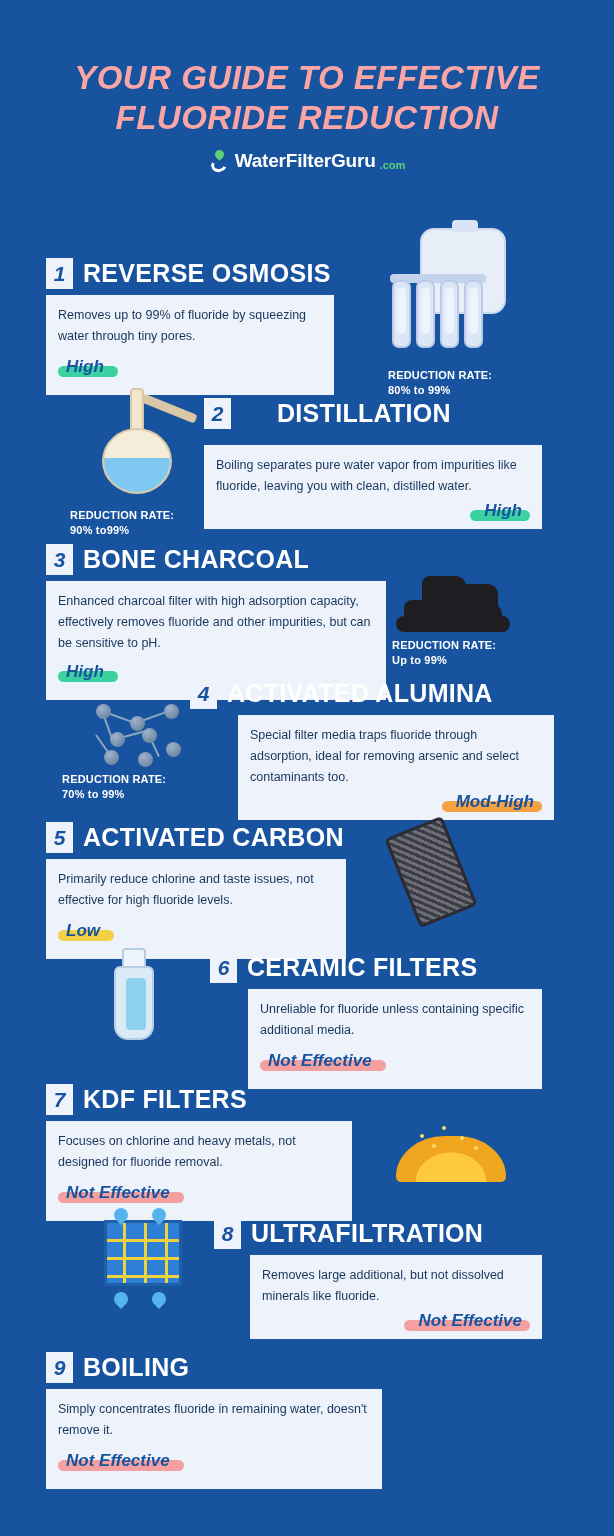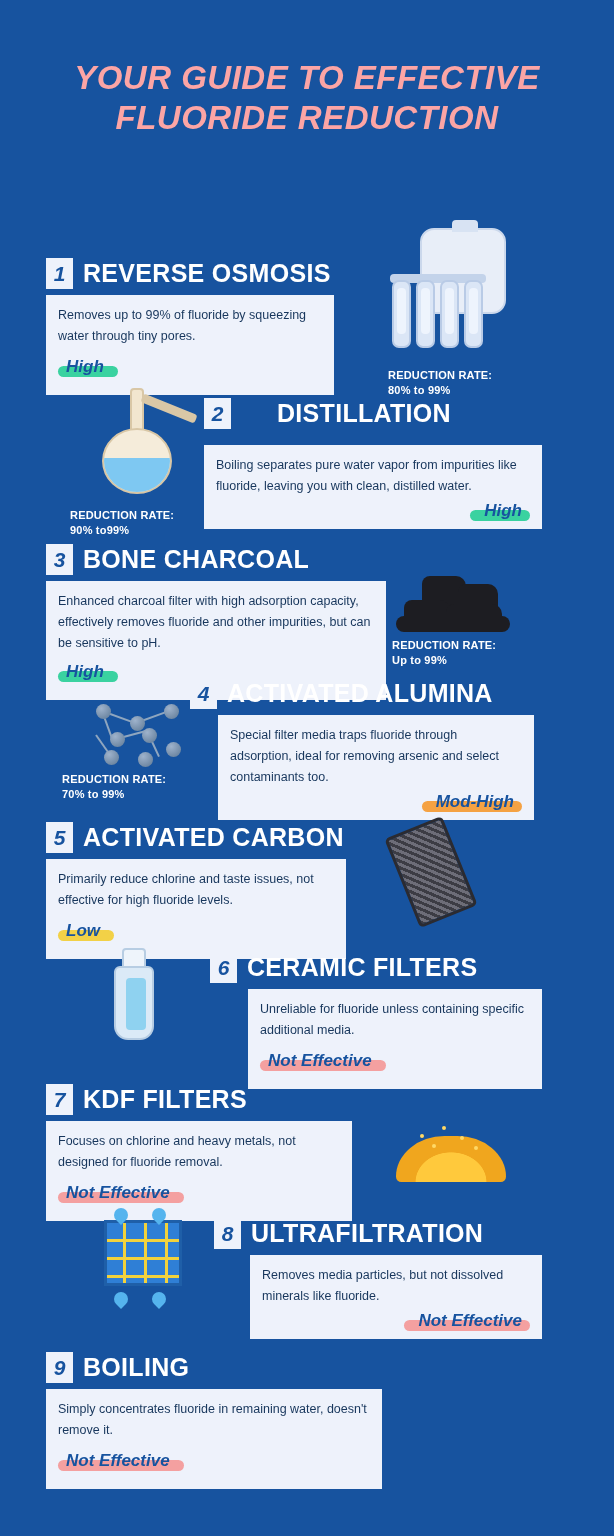--- a/index.html
+++ b/index.html
@@ -186,20 +186,28 @@
 </style>
 </head>
 <body>
 
 <div class="page">
 
   <div class="header">
     <div class="title">
       <div>YOUR GUIDE TO EFFECTIVE</div>
       <div>FLUORIDE REDUCTION</div>
+    </div>
+    <div class="brand">
+      <span class="brand-mark">
+        <span class="drop"></span>
+          <span class="arc"></span>
+      </span>
+      <span class="brand-text">WaterFilterGuru</span>
+      <span class="brand-dotcom">.com</span>
     </div>
   </div>
 
   <div class="ill" style="left:392px; top:228px; width:120px; height:140px;">
     <div class="ro-tank"></div>
     <div class="ro-bar"></div>
     <div class="ro-filters">
       <div class="ro-filter"></div>
         <div class="ro-filter"></div>
       <div class="ro-filter"></div>
@@ -290,21 +298,21 @@
     <div class="mol-node" style="left:62px; top:38px;"></div>
     <div class="mol-node" style="left:24px; top:60px;"></div>
     <div class="mol-node" style="left:58px; top:62px;"></div>
     <div class="mol-node" style="left:86px; top:52px;"></div>
   </div>
   <div class="row" style="left:190px; top:678px; width:366px;">
     <div class="heading">
       <div class="num-badge">4</div>
       <div class="method-name">ACTIVATED ALUMINA</div>
     </div>
-    <div class="card" style="margin-top:6px; margin-left:28px; width:316px; padding-bottom:6px;">
+    <div class="card" style="margin-top:6px; margin-left:48px; width:316px; padding-bottom:6px;">
       <p>Special filter media traps fluoride through adsorption, ideal for removing arsenic and select contaminants too.</p>
       <div style="text-align:right;">
         <div class="rating right" style="margin-top:2px;">
           <span class="bar" style="background:#f5a243;"></span>
           <span class="txt">Mod-High</span>
         </div>
       </div>
     </div>
   </div>
   <div class="row rate-label" style="left:62px; top:772px; width:150px;">
@@ -384,21 +392,21 @@
     <div class="uf-drop" style="left:62px; top:2px;"></div>
     <div class="uf-drop" style="left:24px; top:86px;"></div>
     <div class="uf-drop" style="left:62px; top:86px;"></div>
   </div>
   <div class="row" style="left:214px; top:1218px; width:340px;">
     <div class="heading">
       <div class="num-badge">8</div>
       <div class="method-name">ULTRAFILTRATION</div>
     </div>
     <div class="card" style="margin-top:6px; margin-left:36px; width:292px; padding-bottom:6px;">
-      <p>Removes media particles, but not dissolved minerals like fluoride.</p>
+      <p>Removes large additional, but not dissolved minerals like fluoride.</p>
       <div style="text-align:right;">
         <div class="rating right" style="margin-top:2px;">
           <span class="bar" style="background:#f4a0a0;"></span>
           <span class="txt">Not Effective</span>
         </div>
       </div>
     </div>
   </div>
 
   <div class="row" style="left:46px; top:1352px; width:350px;">

